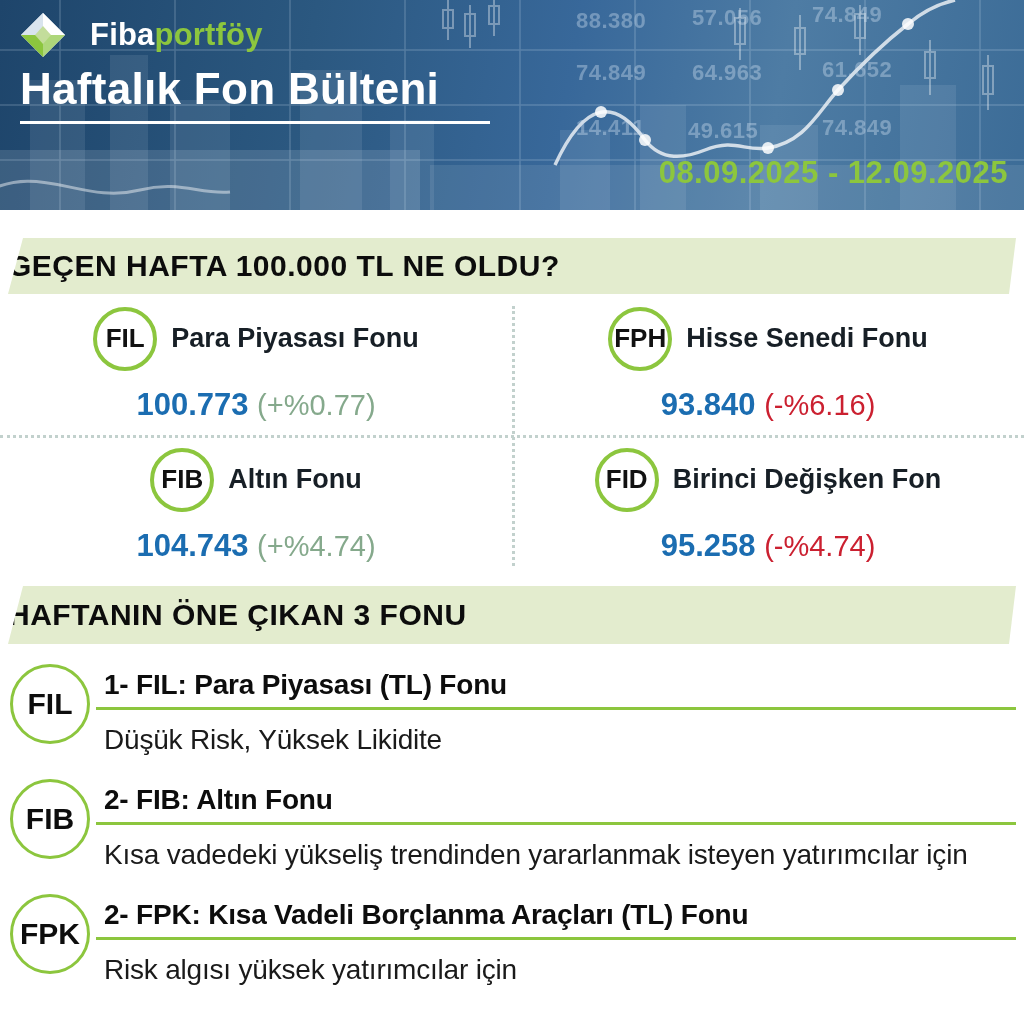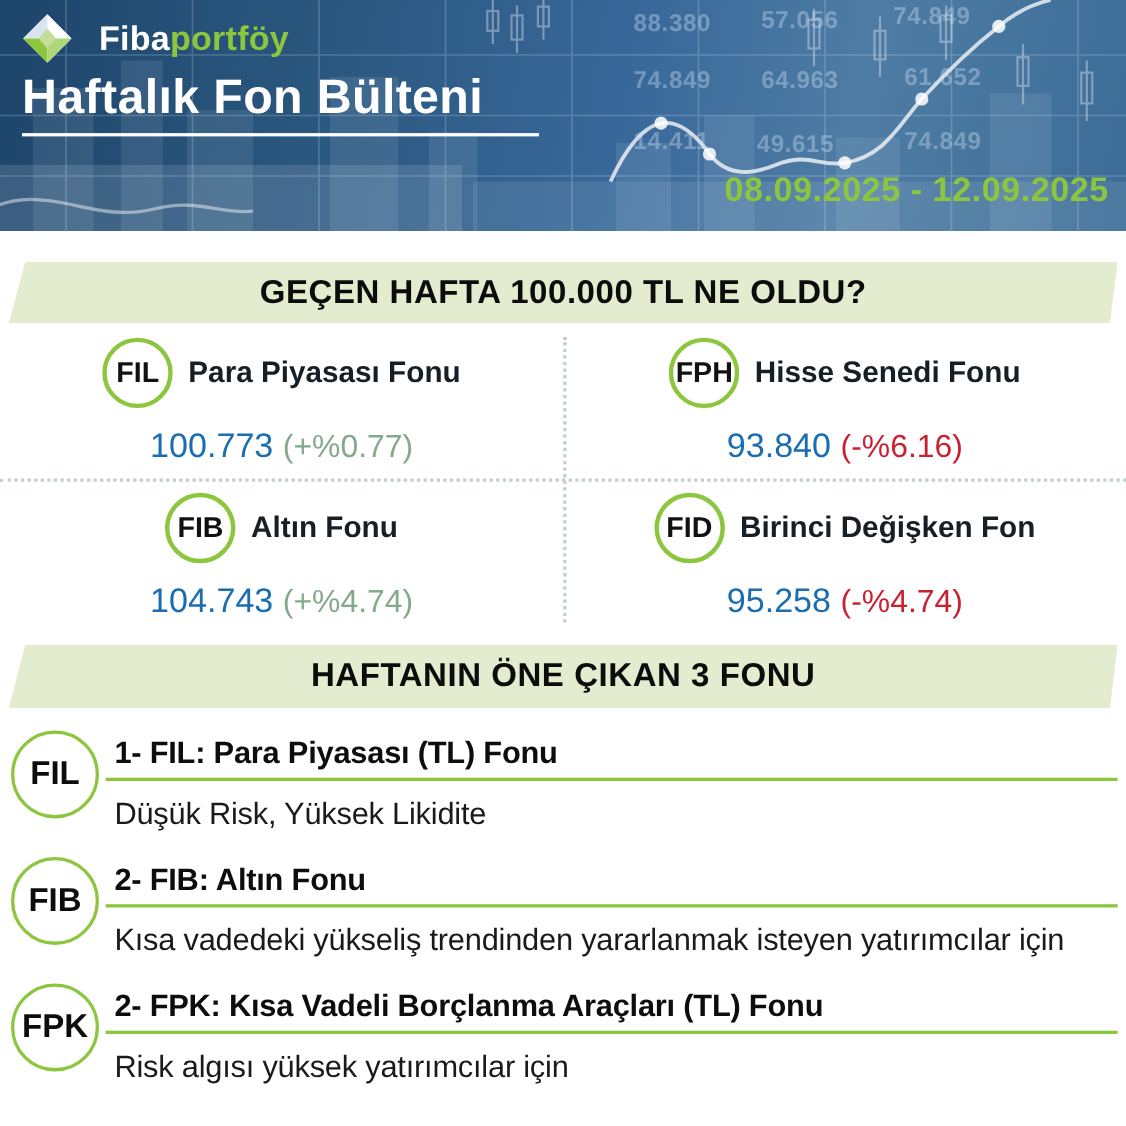--- a/index.html
+++ b/index.html
@@ -20,41 +20,41 @@
   .brand-text{font-size:31px;font-weight:800;color:#ffffff;letter-spacing:.2px;}
   .brand-text .green{color:#8cc63e;}
   .h-title{position:absolute;left:20px;top:64px;margin:0;color:#ffffff;font-size:44px;font-weight:700;letter-spacing:.3px;text-align:right;}
   .title-rule{position:absolute;left:20px;top:121px;width:470px;height:3px;background:#ffffff;}
   .h-sub{position:absolute;left:20px;top:148px;margin:0;color:#ffffff;font-size:38px;font-weight:600;letter-spacing:1.5px;}
   .h-date{position:absolute;right:16px;top:155px;color:#8cc63e;font-size:31px;font-weight:700;letter-spacing:.5px;margin-left:45px;}
 
   
   .band{
     margin:0 8px;height:56px;background:#e3ecce;
-    display:flex;align-items:center;justify-content:center;
+    display:flex;align-items:center;
     clip-path:polygon(15px 0,100% 0,calc(100% - 7px) 100%,0 100%);
   }
   .band span{font-size:30px;font-weight:800;color:#0c0c0c;letter-spacing:.5px;}
   .band1{margin-top:28px;}
   .band2{margin-top:10px;height:58px;}
 
   
   .cards{position:relative;height:282px;display:grid;grid-template-columns:1fr 1fr;grid-template-rows:1fr 1fr;}
   .vdash{position:absolute;left:50%;top:12px;bottom:10px;border-left:3px dotted #c2d1cd;}
   .hdash{position:absolute;top:50%;left:0;right:0;border-top:3px dotted #c2d1cd;}
   .card{display:flex;flex-direction:column;align-items:center;justify-content:center;gap:16px;}
   .card-top{display:flex;align-items:center;gap:14px;}
   .circ{
     width:56px;height:56px;border-radius:50%;border:4px solid #8cc63e;background:#ffffff;
     display:flex;align-items:center;justify-content:center;
     font-size:26px;font-weight:700;color:#111111;flex:0 0 auto;
   }
   .fund-name{font-size:27px;font-weight:600;color:#171f26;}
   .card-val{font-size:31px;}
-  .val{color:#1b6db1;font-weight:400;}
+  .val{color:#1b6db1;font-weight:700;}
   .chg{font-weight:400;font-size:29px;}
   .chg.up{color:#85a98c;}
   .chg.down{color:#cb2030;}
 
   
   .highlights{padding:6px 8px 0 8px;}
   .hl{position:relative;padding-left:96px;margin-top:14px;}
   .hl + .hl{margin-top:18px;}
   .hl-circ{
     position:absolute;left:2px;top:0;width:80px;height:80px;border-radius:50%;

